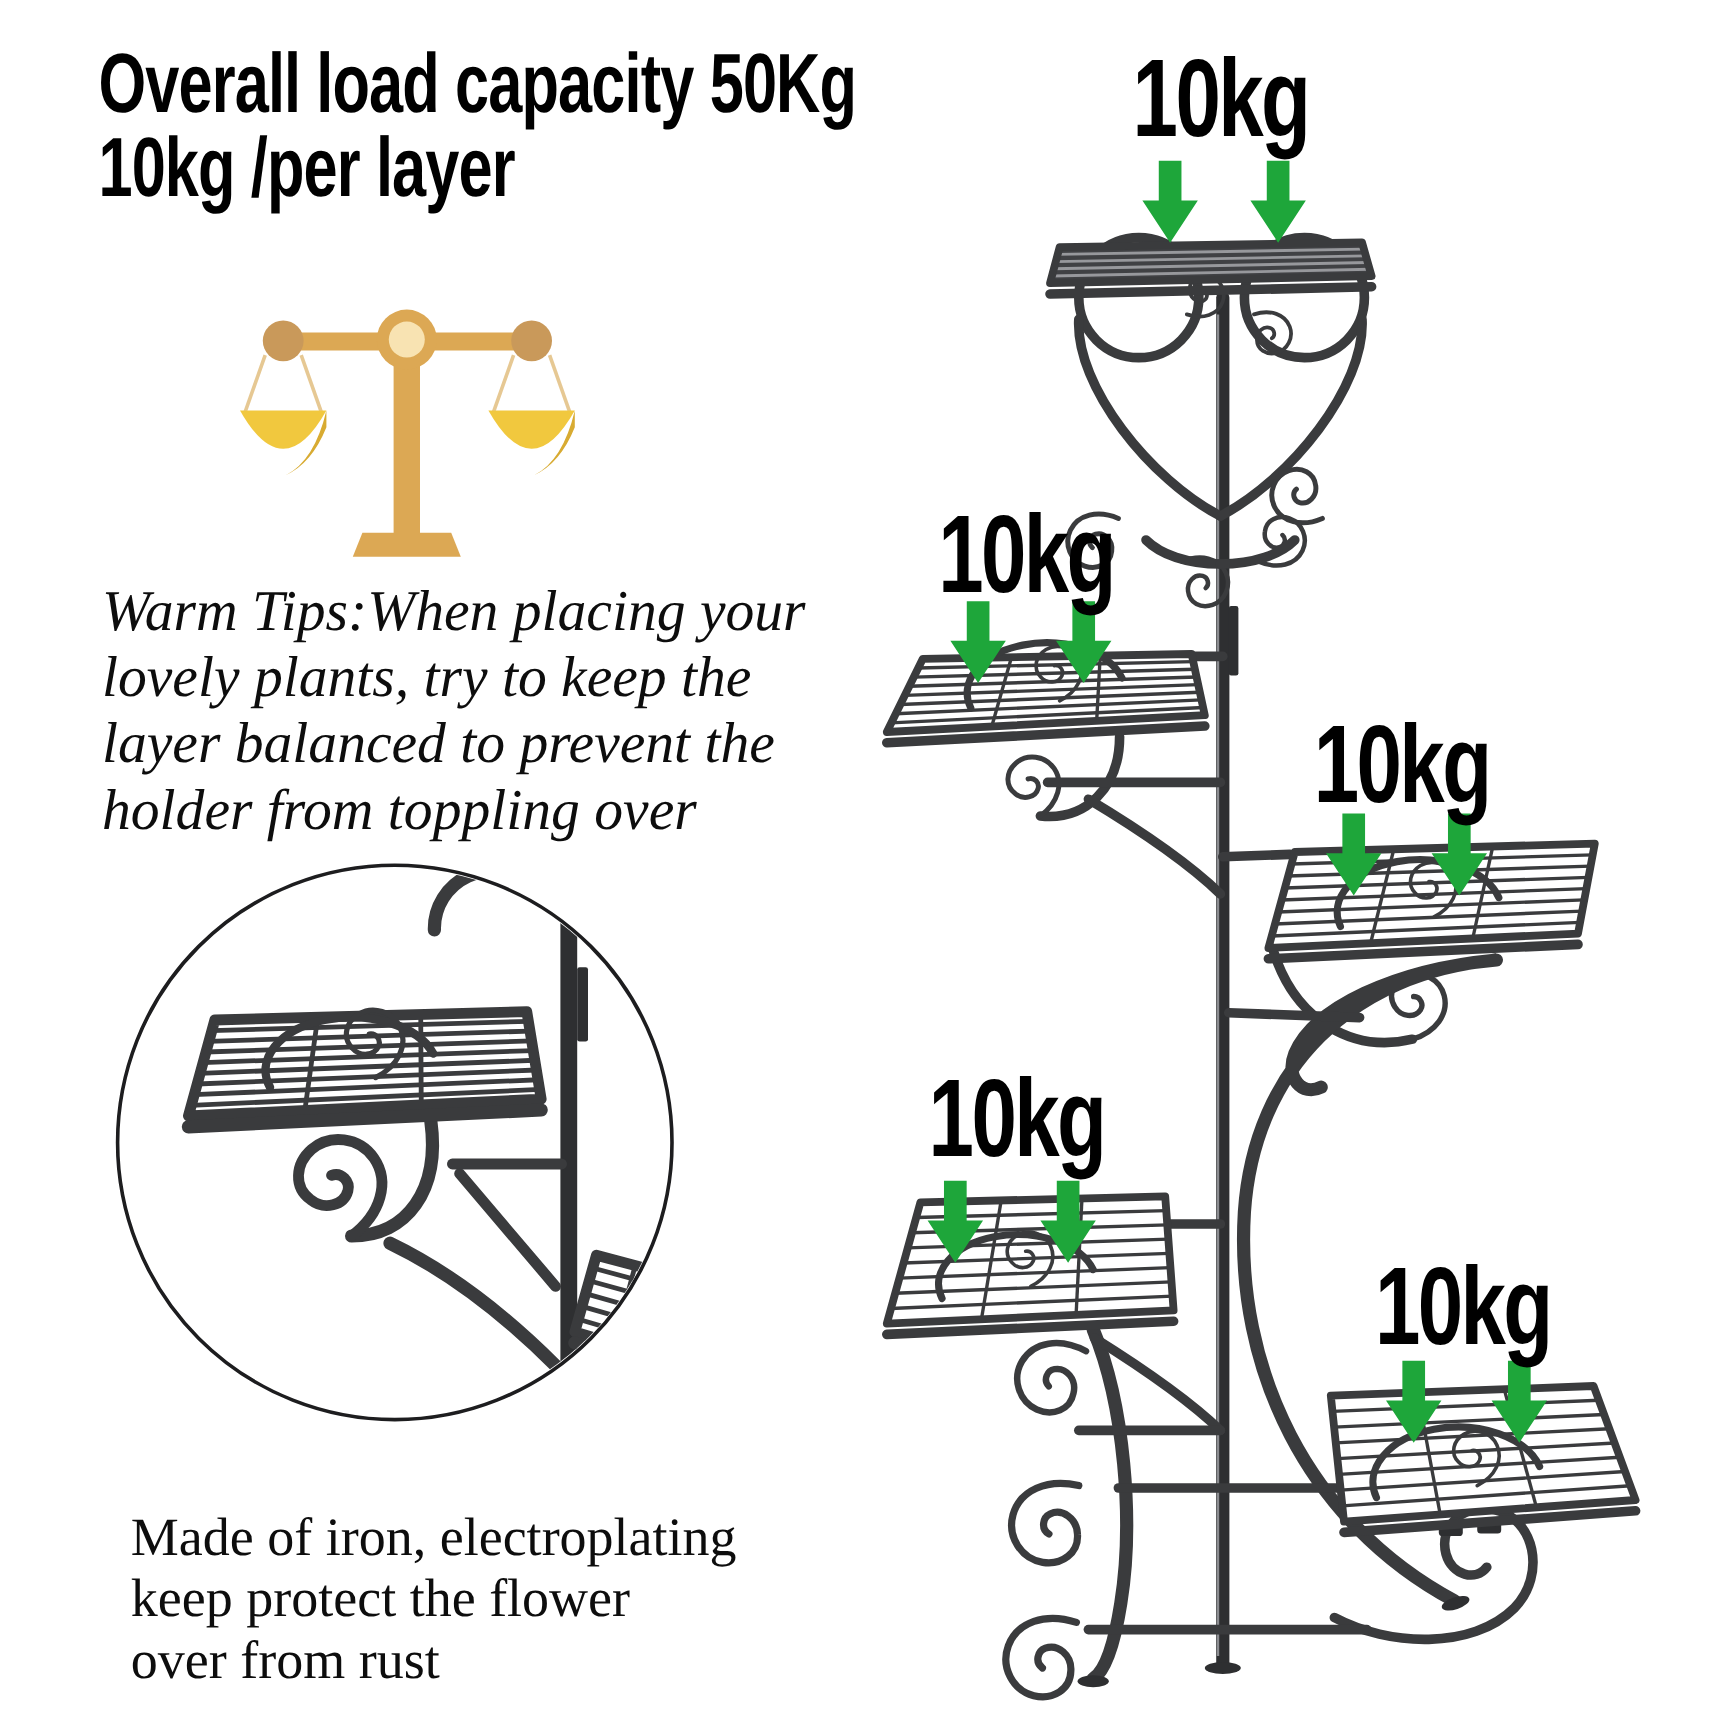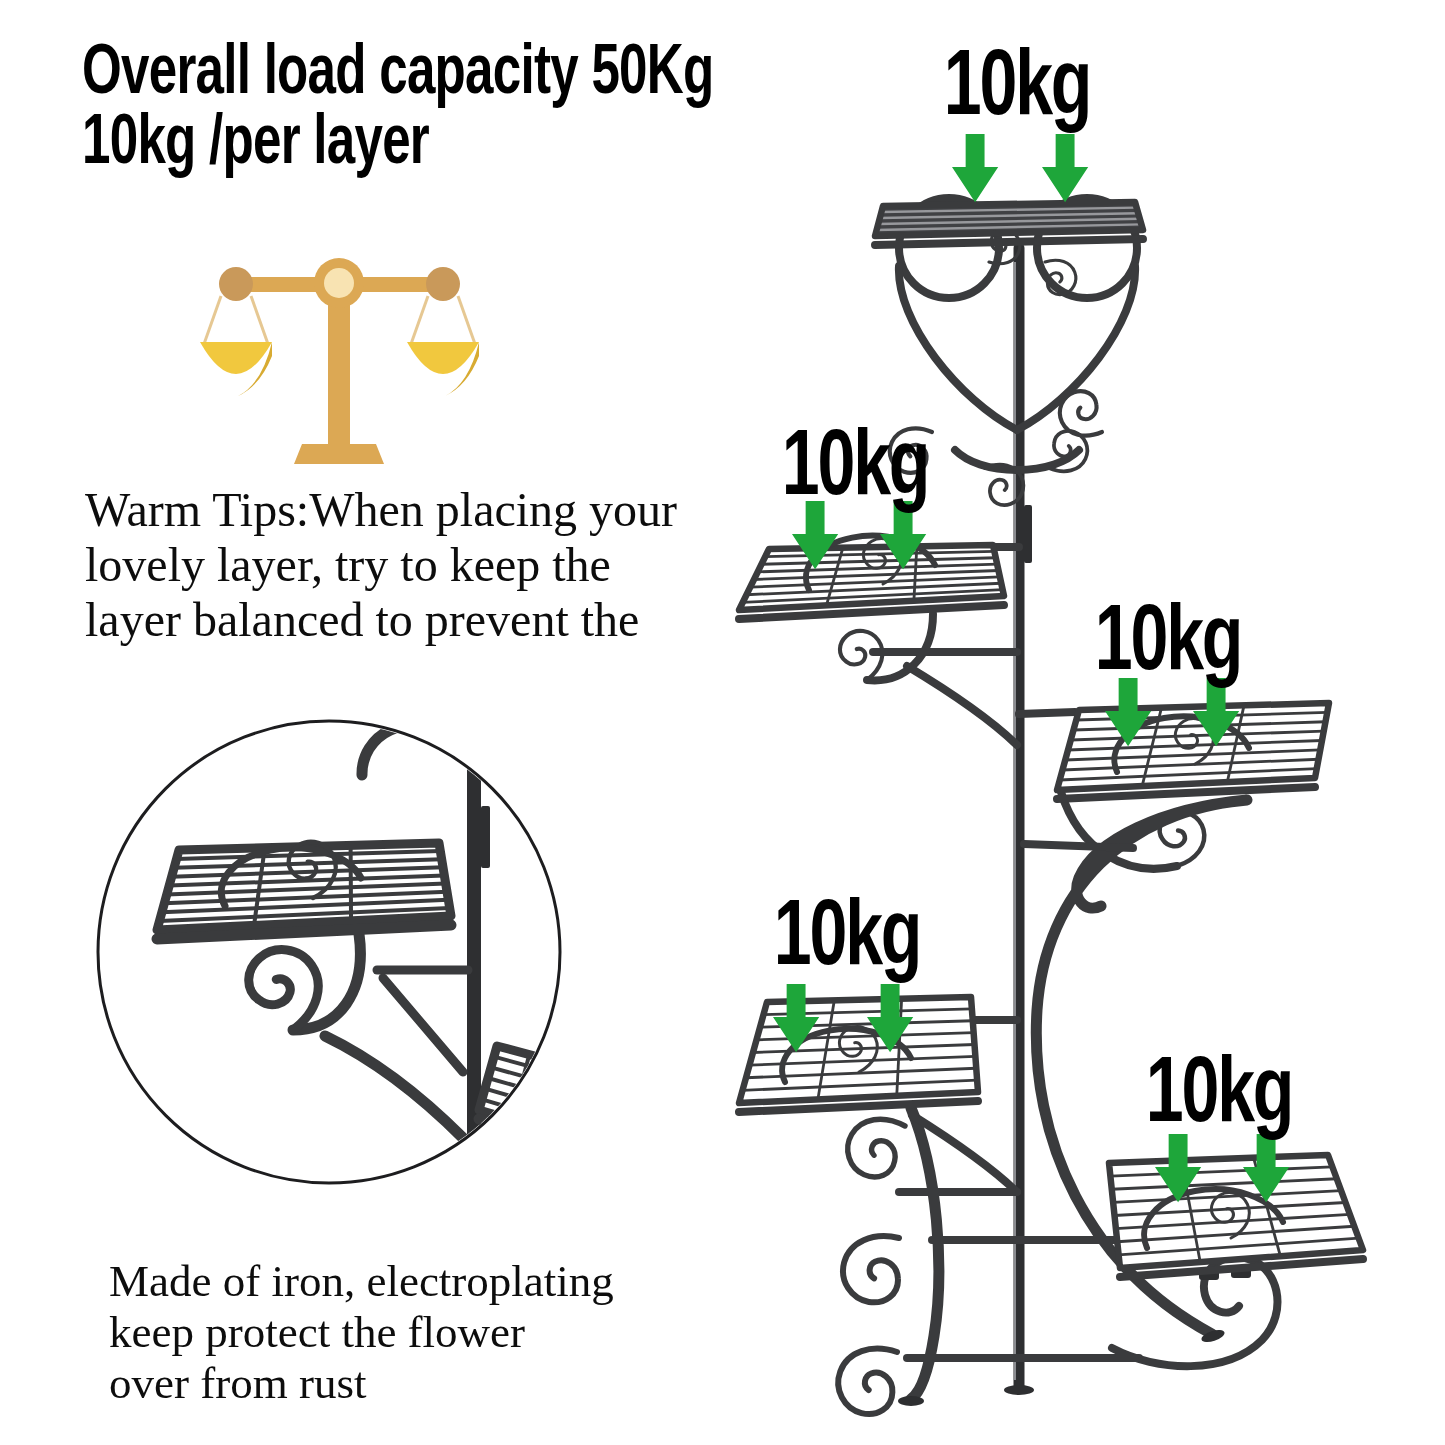--- a/index.html
+++ b/index.html
@@ -23,21 +23,21 @@
   .stopd{fill:#404144;}
   .latch{fill:var(--metal-deep,#2e2f31);}
   .foot{fill:var(--metal-deep,#2e2f31);}
   .arrow{fill:var(--arrow-green,#1ea63a);}
   .detail-ring{fill:#ffffff;stroke:#1d1d1f;stroke-width:3;}
   
   .heading{position:absolute;left:55px;top:34px;color:var(--text-black,#000);
     font-weight:bold;font-size:70px;line-height:1.0;letter-spacing:-1px;white-space:nowrap;
     transform:scaleX(0.73);transform-origin:left top;font-family:"Liberation Sans",sans-serif;}
   .tips{position:absolute;left:58px;top:482px;color:#0d0d0d;font-family:"Liberation Serif",serif;
-    font-size:48px;line-height:1.15;white-space:nowrap;}
+    font-size:48px;line-height:1.15;white-space:nowrap;font-style:italic;}
   .note{position:absolute;left:82px;top:1256px;color:#0d0d0d;font-family:Liberation Serif, serif;
     font-size:45px;line-height:1.13;white-space:nowrap;}
   .kg{position:absolute;width:220px;text-align:center;color:var(--text-black,#000);font-weight:bold;
     font-size:92px;line-height:1;letter-spacing:-3px;transform:scaleX(0.74);transform-origin:center top;
     font-family:"Liberation Sans",sans-serif;white-space:nowrap;}
   .kg1{left:880px;top:36px;}
   .kg2{left:718px;top:416px;}
   .kg3{left:1031px;top:591px;}
   .kg4{left:710px;top:886px;}
   .kg5{left:1082px;top:1043px;}
@@ -288,22 +288,23 @@
     </g>
   </svg>
 
   <div class="heading">
     <div>Overall load capacity 50Kg</div>
     <div>10kg /per layer</div>
   </div>
 
   <div class="tips">
     <span>Warm Tips:When placing your</span><br>
-    <span>lovely layer, try to keep the</span><br>
+    <span>lovely plants, try to keep the</span><br>
     <span>layer balanced to prevent the</span><br>
+    <span>holder from toppling over</span>
   </div>
 
   <div class="note">
     <span>Made of iron, electroplating</span><br>
     <span>keep protect the flower</span><br>
     <span>over from rust</span>
   </div>
 
   <div class="kg kg1">10kg</div>
   <div class="kg kg2">10kg</div>

